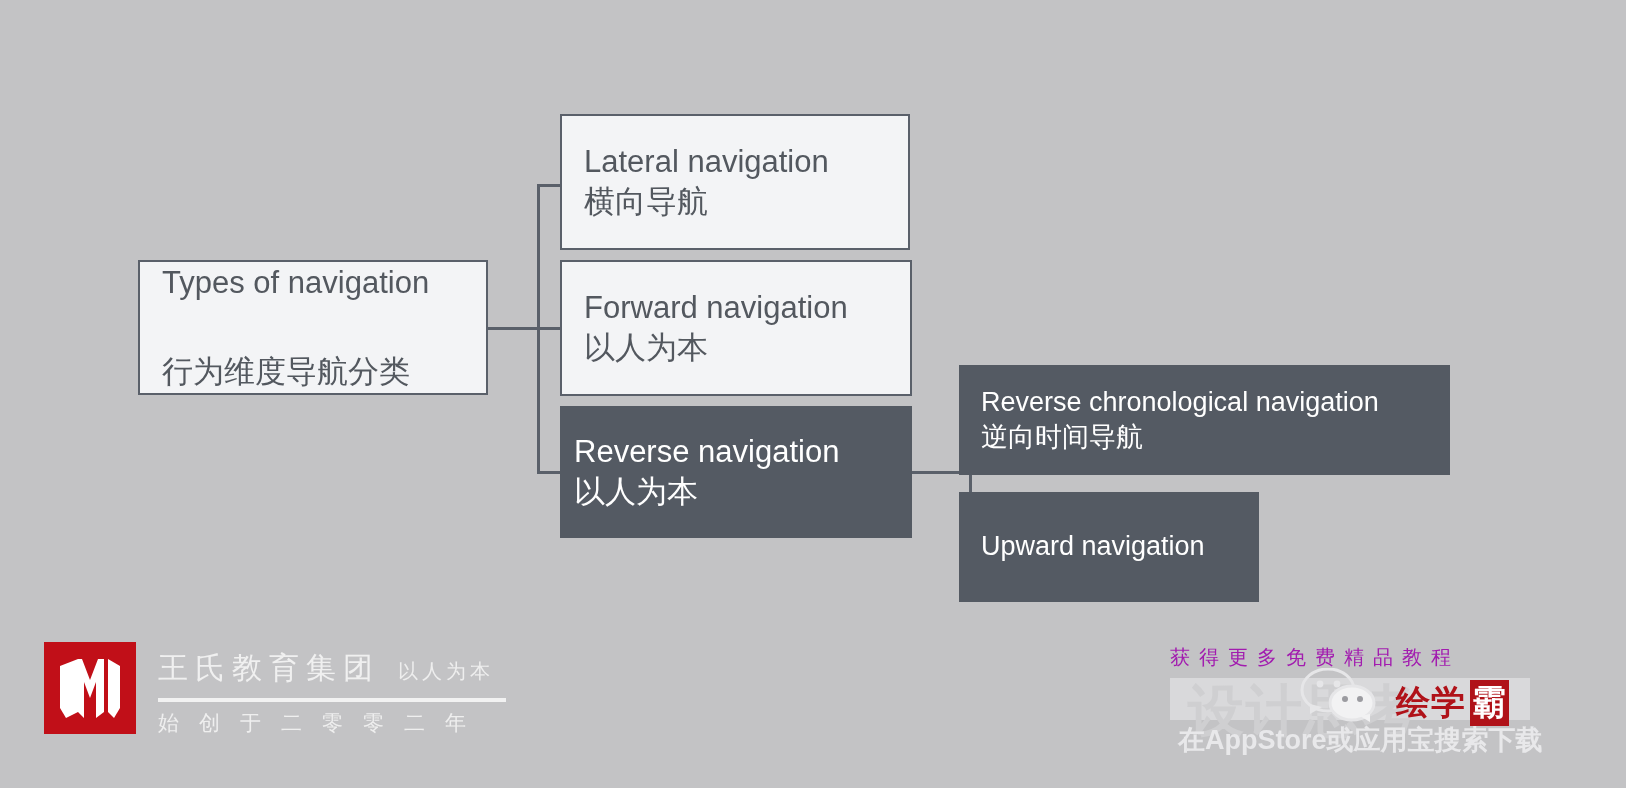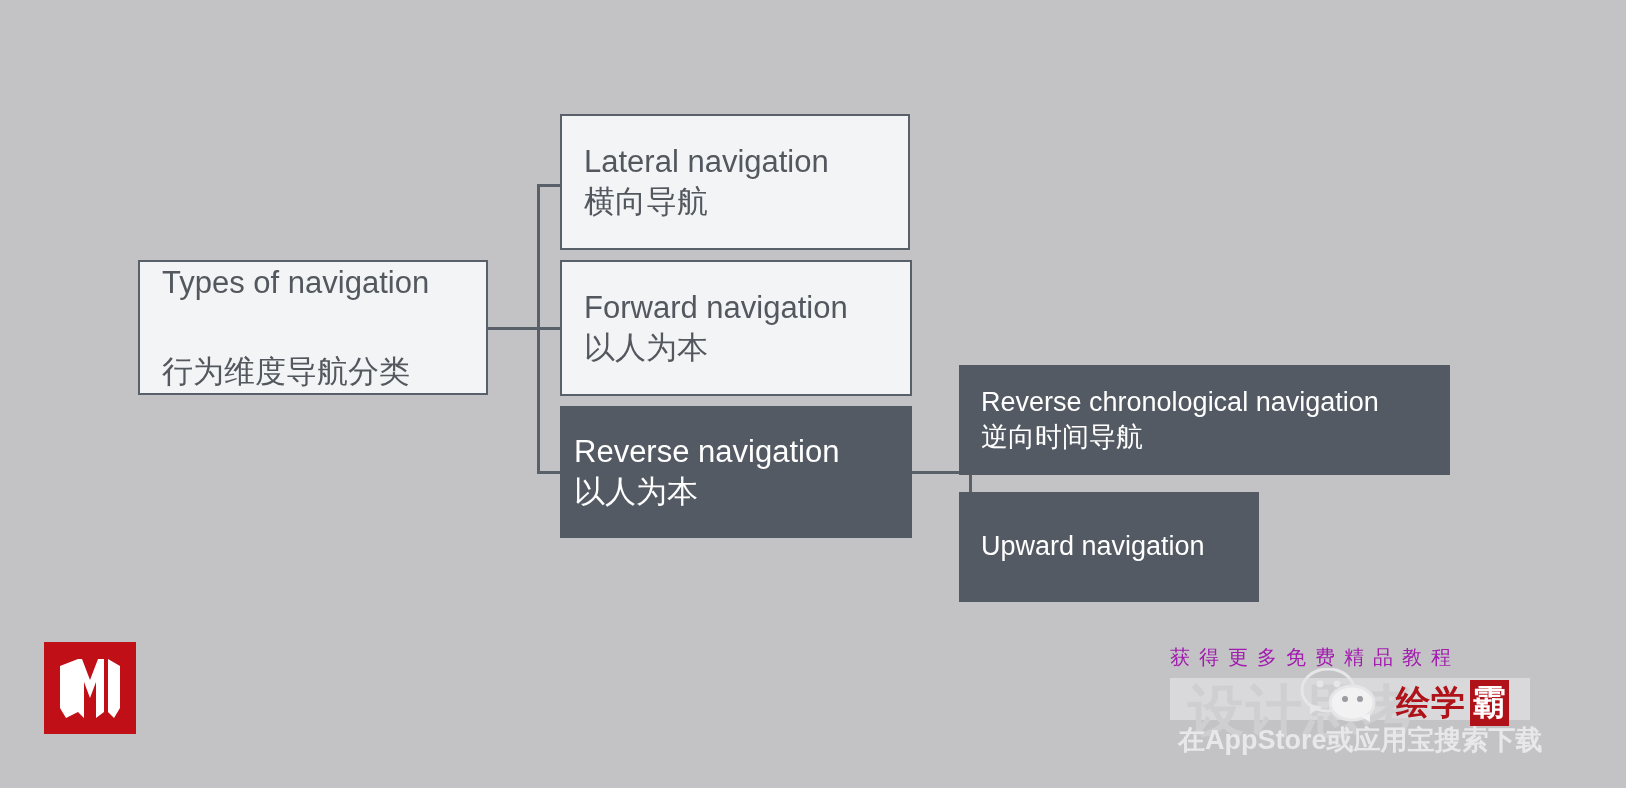--- a/index.html
+++ b/index.html
@@ -244,20 +244,28 @@
     <div class="en">Upward navigation</div>
   </div>
 
   <div id="brand">
     <div id="brand-mark">
       <svg width="92" height="92" viewBox="0 0 92 92" aria-hidden="true">
         <polygon points="16,24 34,17 34,70 22,76 16,66" fill="#ffffff"></polygon>
         <polygon points="38,17 46,38 54,17 60,17 60,70 52,76 52,40 46,56 40,40 40,76 34,70 34,17" fill="#ffffff"></polygon>
         <polygon points="64,17 76,24 76,66 70,76 64,70" fill="#ffffff"></polygon>
       </svg>
+    </div>
+    <div id="brand-text">
+      <div id="brand-row1">
+        <div id="brand-name">王氏教育集团</div>
+        <div id="brand-slogan">以人为本</div>
+      </div>
+      <div id="brand-rule"></div>
+      <div id="brand-founded">始创于二零零二年</div>
     </div>
   </div>
 
   <div id="watermark">
     <div id="wm-top">获得更多免费精品教程</div>
     <div id="wm-panel"></div>
     <div id="wm-bigtext">设计思考</div>
     <div id="wm-wechat">
       <svg width="86" height="56" viewBox="0 0 86 56" aria-hidden="true">
         <ellipse cx="32" cy="22" rx="26" ry="21" fill="none" stroke="#e6e6e8" stroke-width="3"></ellipse>

